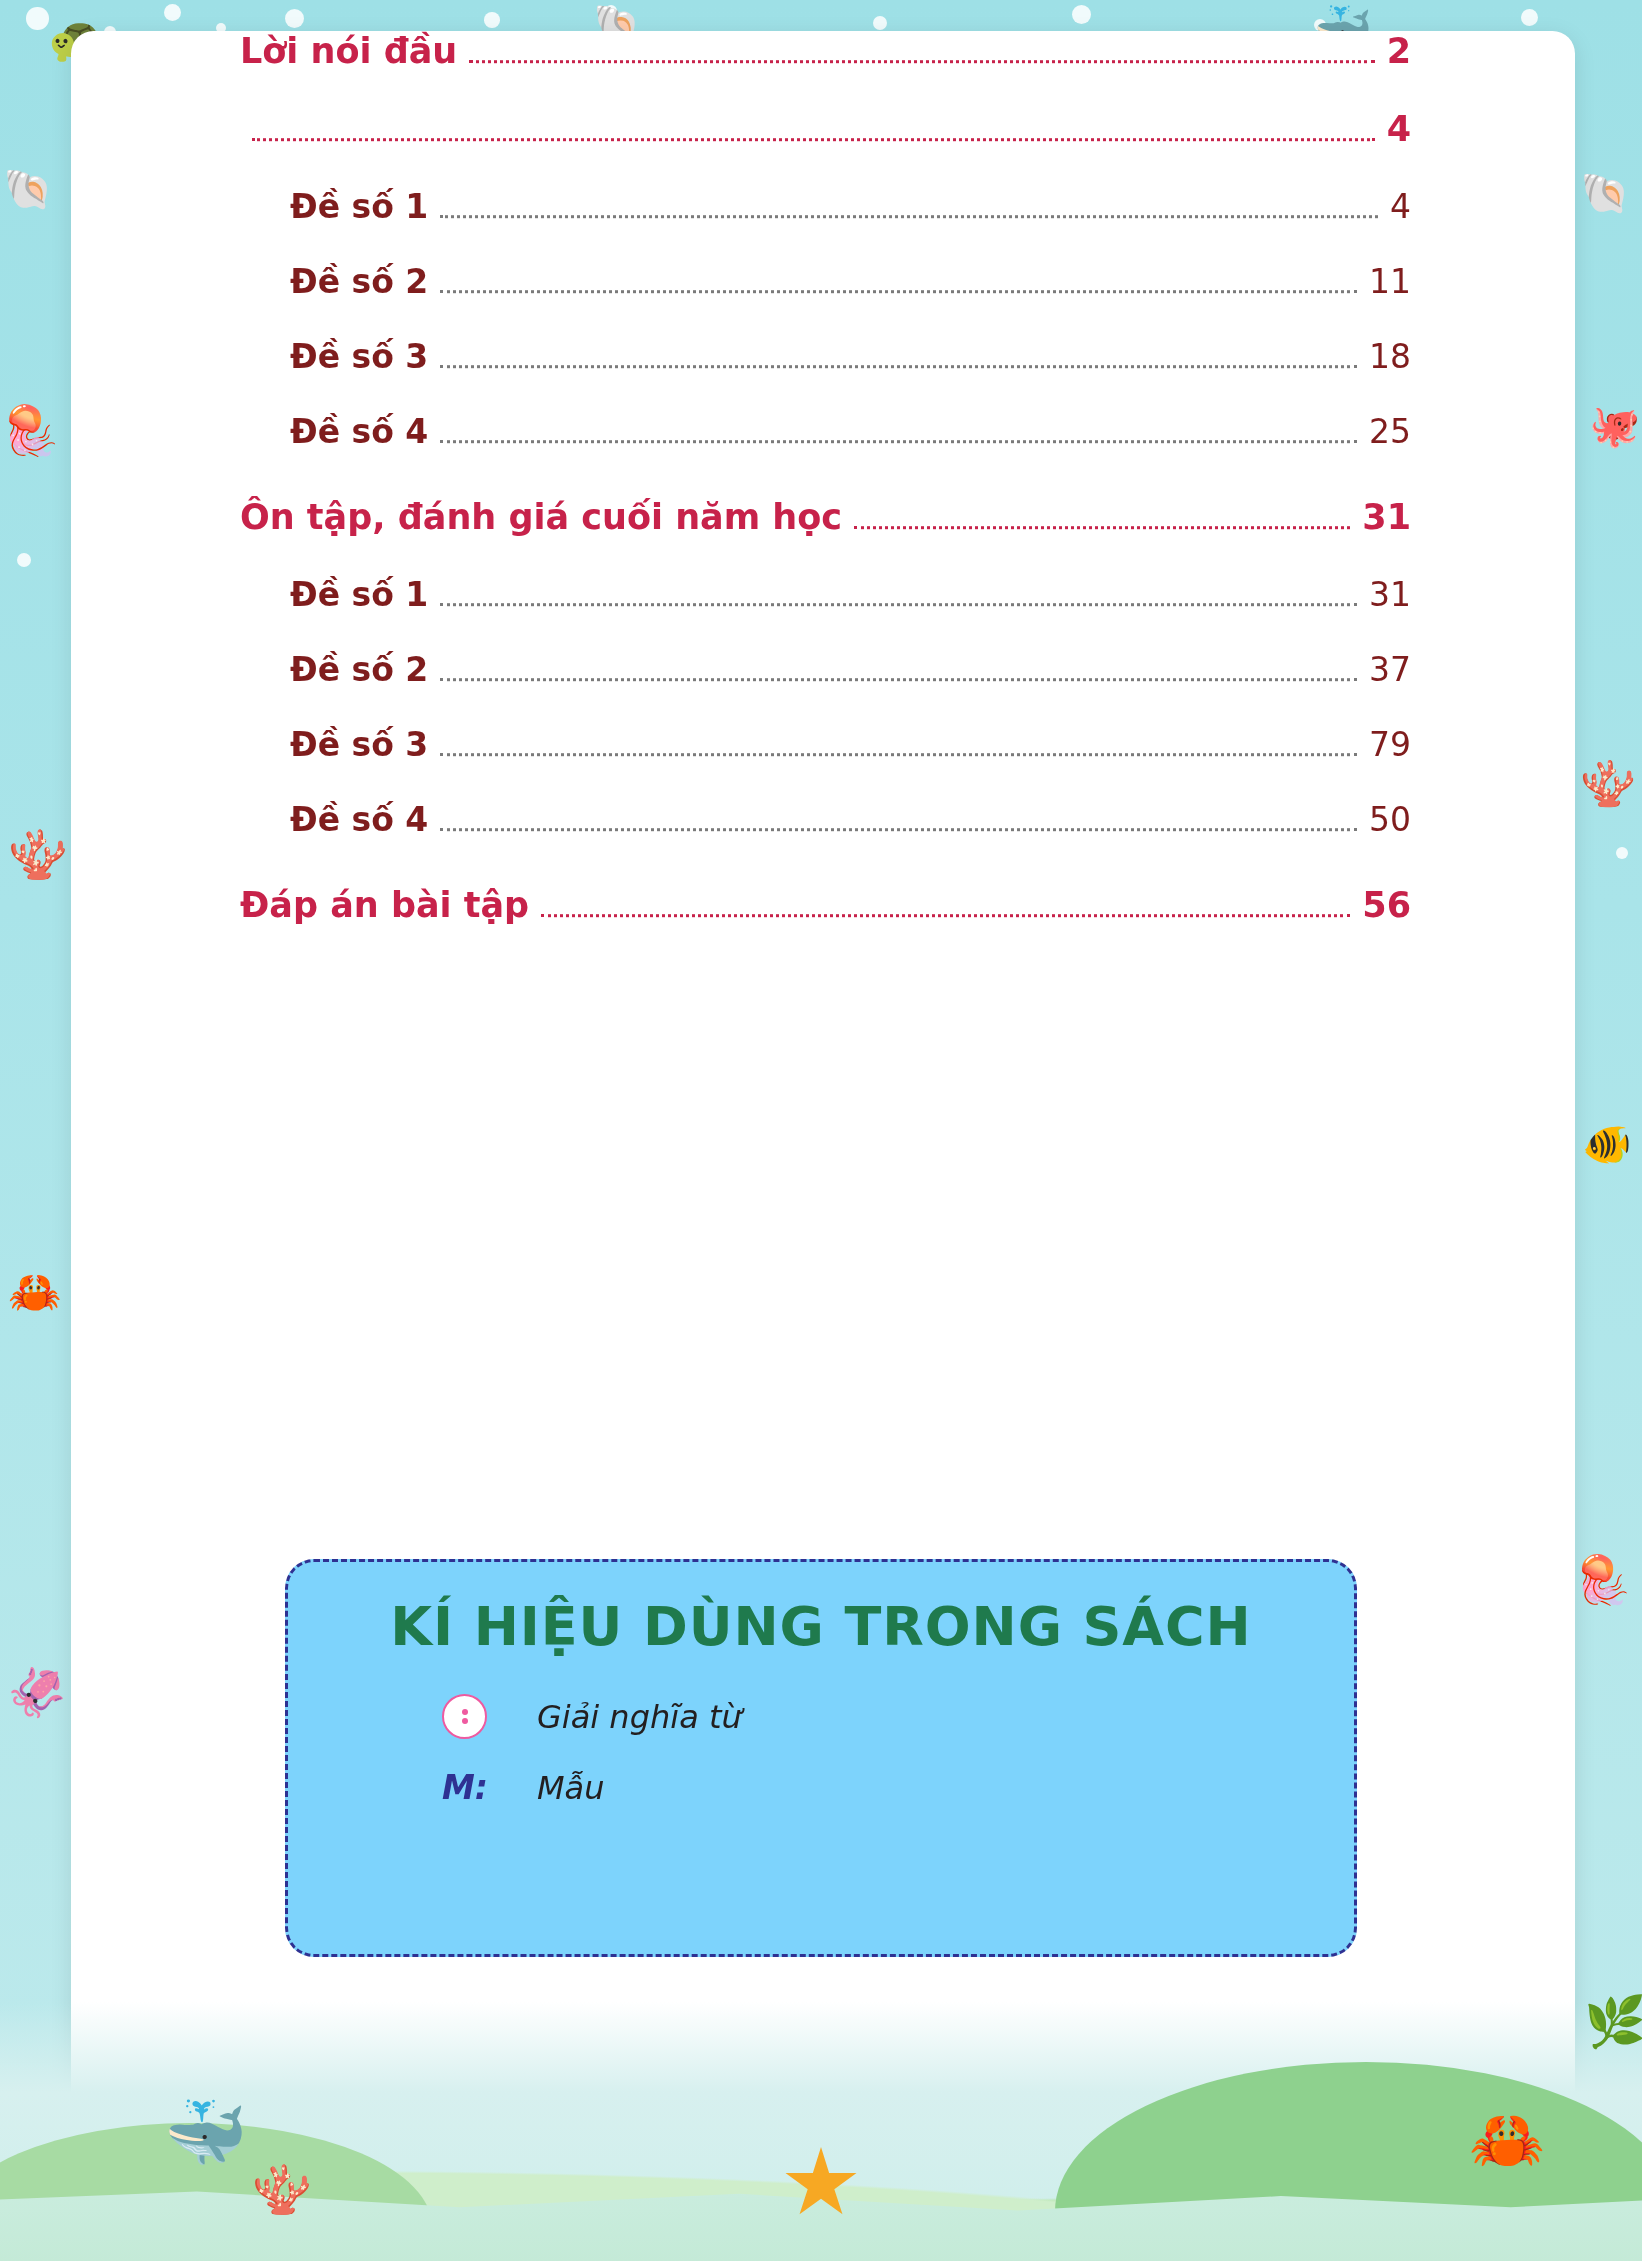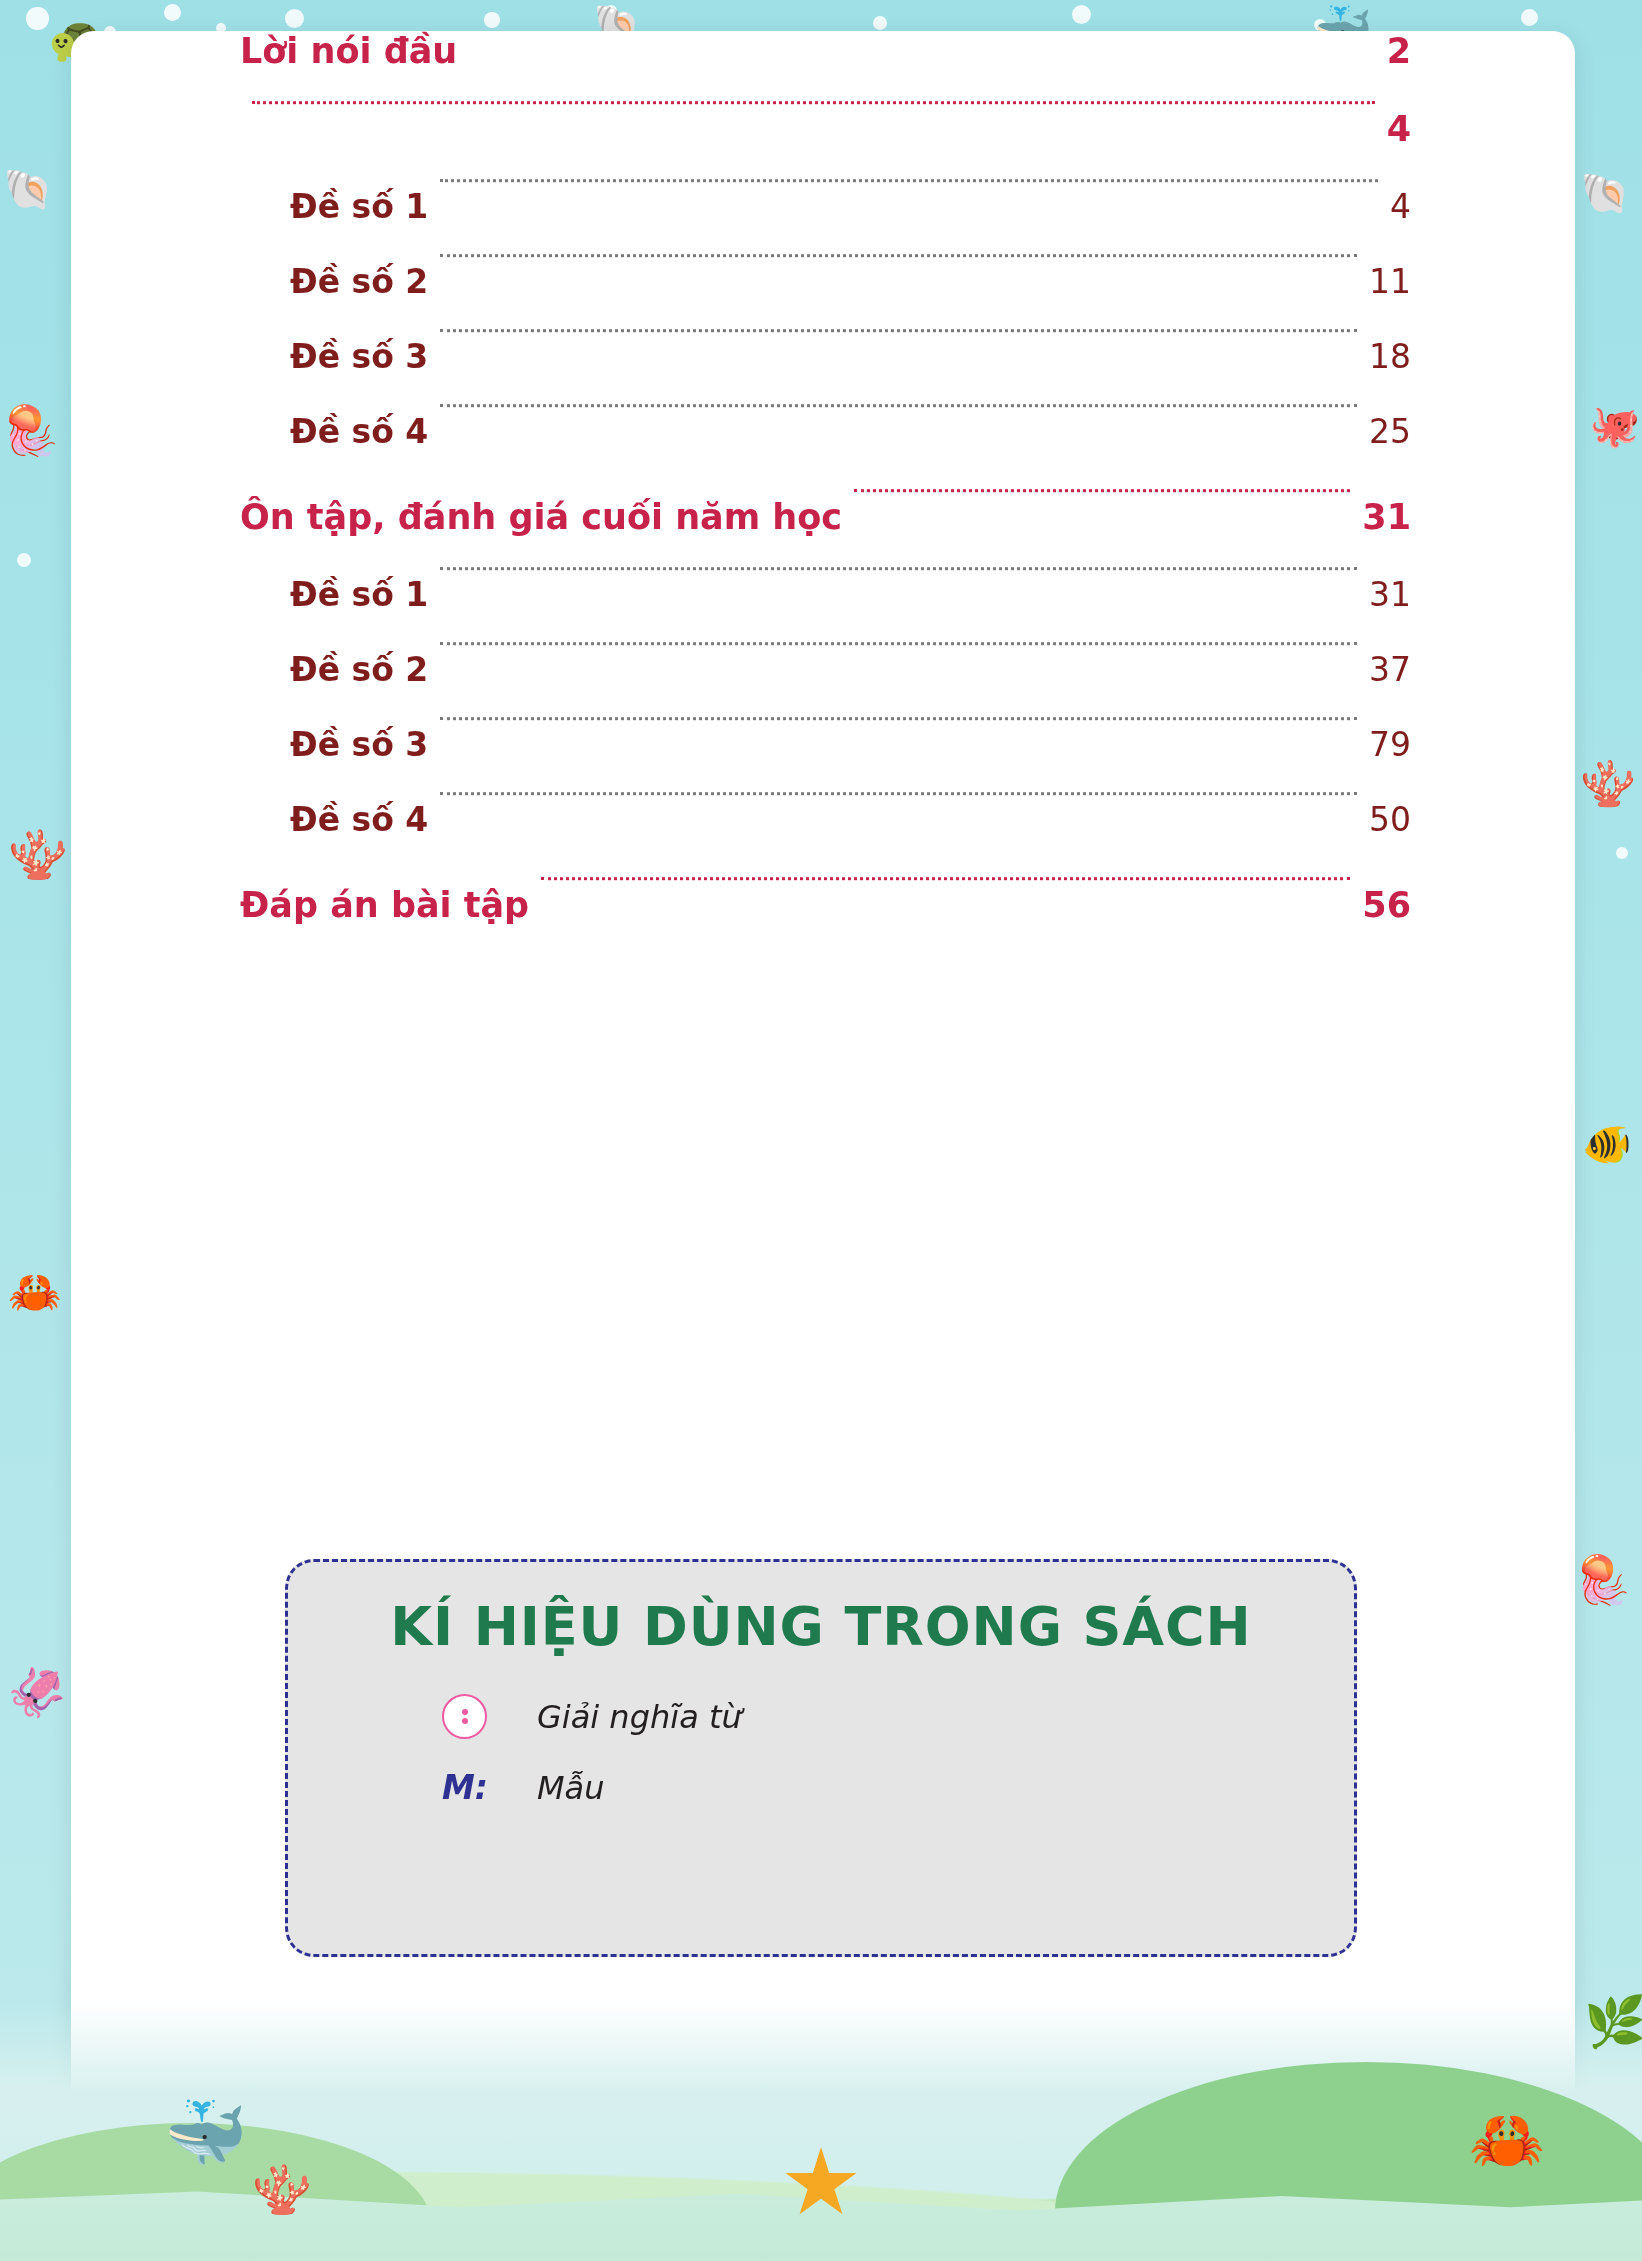--- a/index.html
+++ b/index.html
@@ -56,41 +56,41 @@
   .title{
     text-align:center;
     color:#f15a24;
     font-size:73px;
     font-weight:bold;
     letter-spacing:1.7px;
     margin:216px 0 29px 0;
   }
 
   .toc{padding:0 164px 0 169px;}
-  .row{display:flex;align-items:flex-start;white-space:nowrap;}
+  .row{display:flex;align-items:flex-end;white-space:nowrap;}
   .row .lbl{font-weight:bold;}
   .row .dots{
     flex:1;
     margin:0 12px;
     border-bottom:3.5px dotted currentColor;
     transform:translateY(-7.8px);
     min-width:35px;
   }
   .row .pg{font-variant-numeric:tabular-nums;}
 
   .lvl1{color:#c7224a;font-size:35px;margin-bottom:38px;}
   .lvl1 .pg{font-weight:bold;}
   .lvl2{color:#7f1d1d;font-size:33px;margin:0 0 36px 50px;}
   .lvl2 .dots{border-bottom:3.5px dotted #7a7a7a;}
   .gap-top{margin-top:46px;}
 
   
   .legend{
     position:absolute;left:214px;top:1528px;width:1072px;height:398px;
-    background:#e5e5e5;
+    background:#7dd3fc;
     border:3.5px dashed #2e3192;
     border-radius:29px;
     box-sizing:border-box;
     padding:33px 0 0 0;
   }
   .legend h2{
     margin:0 0 36px 0;text-align:center;
     color:#1f7a4d;font-size:54px;font-weight:bold;letter-spacing:0.9px;
   }
   .legend .item{display:flex;align-items:center;margin:0 0 29px 154px;font-style:italic;}

